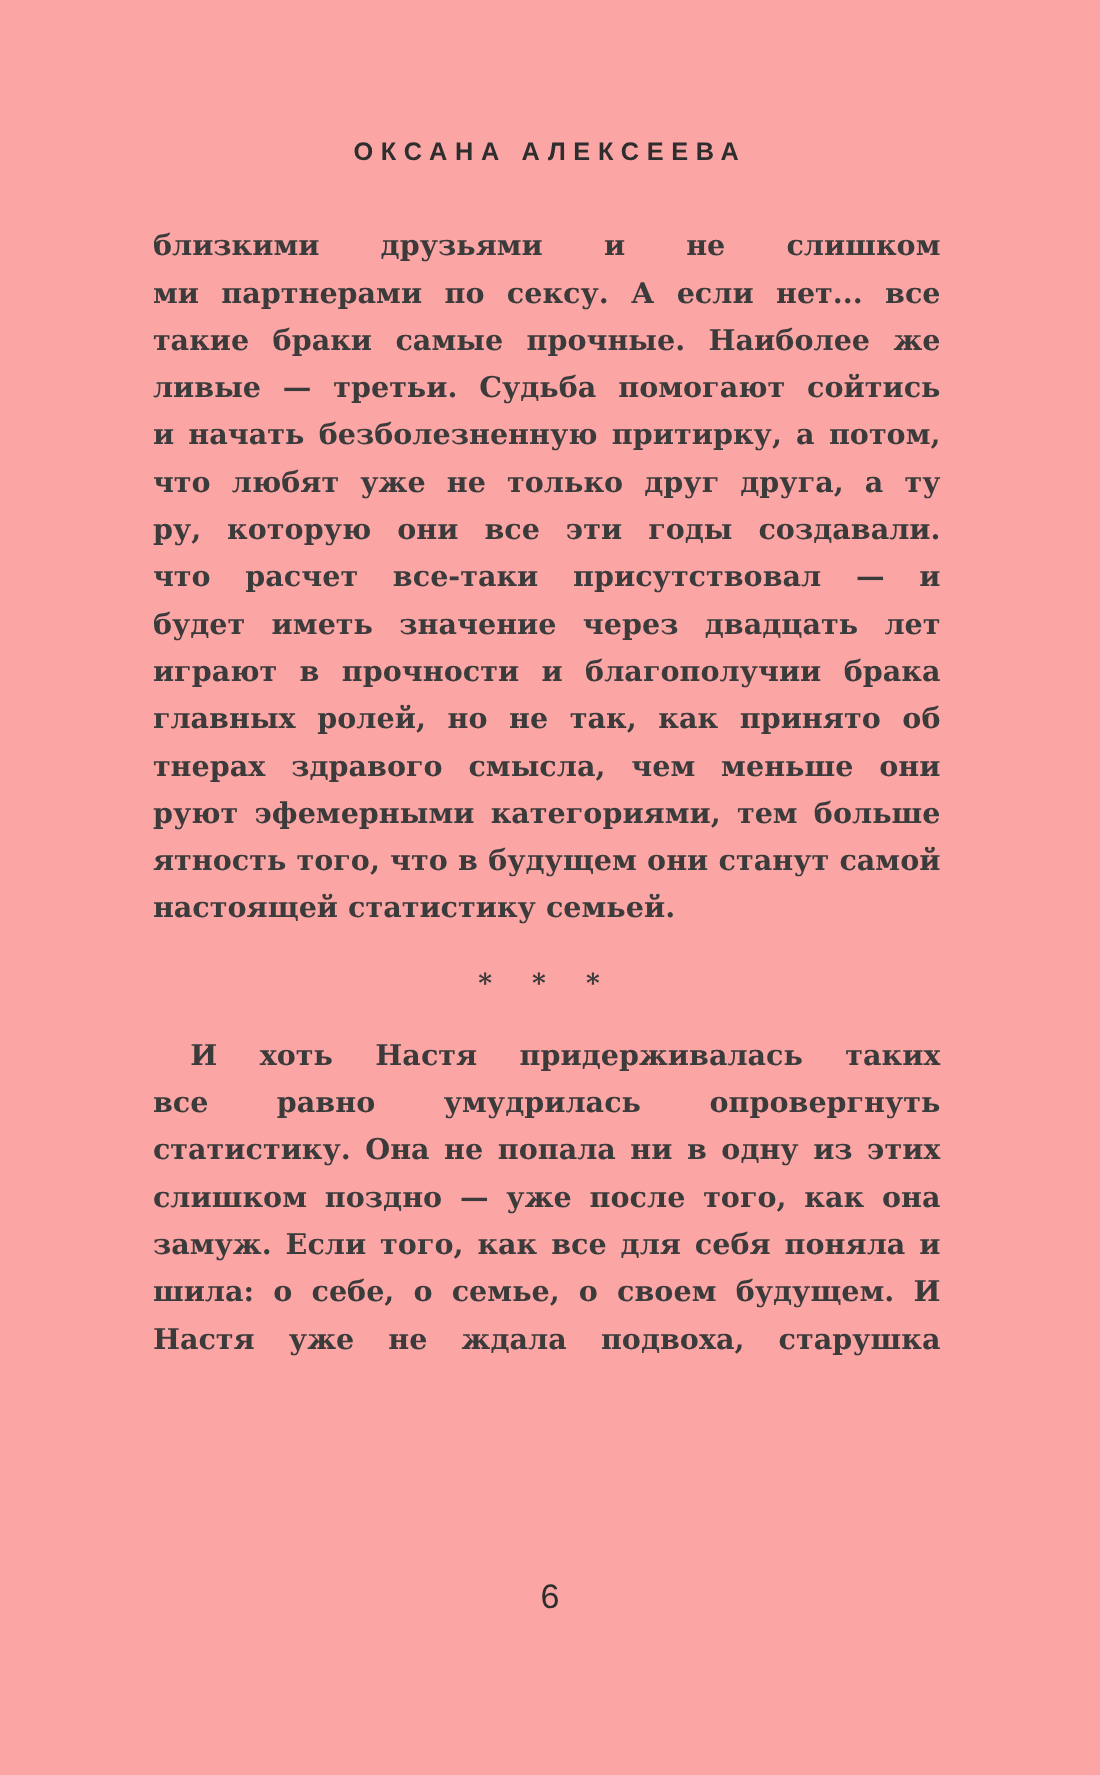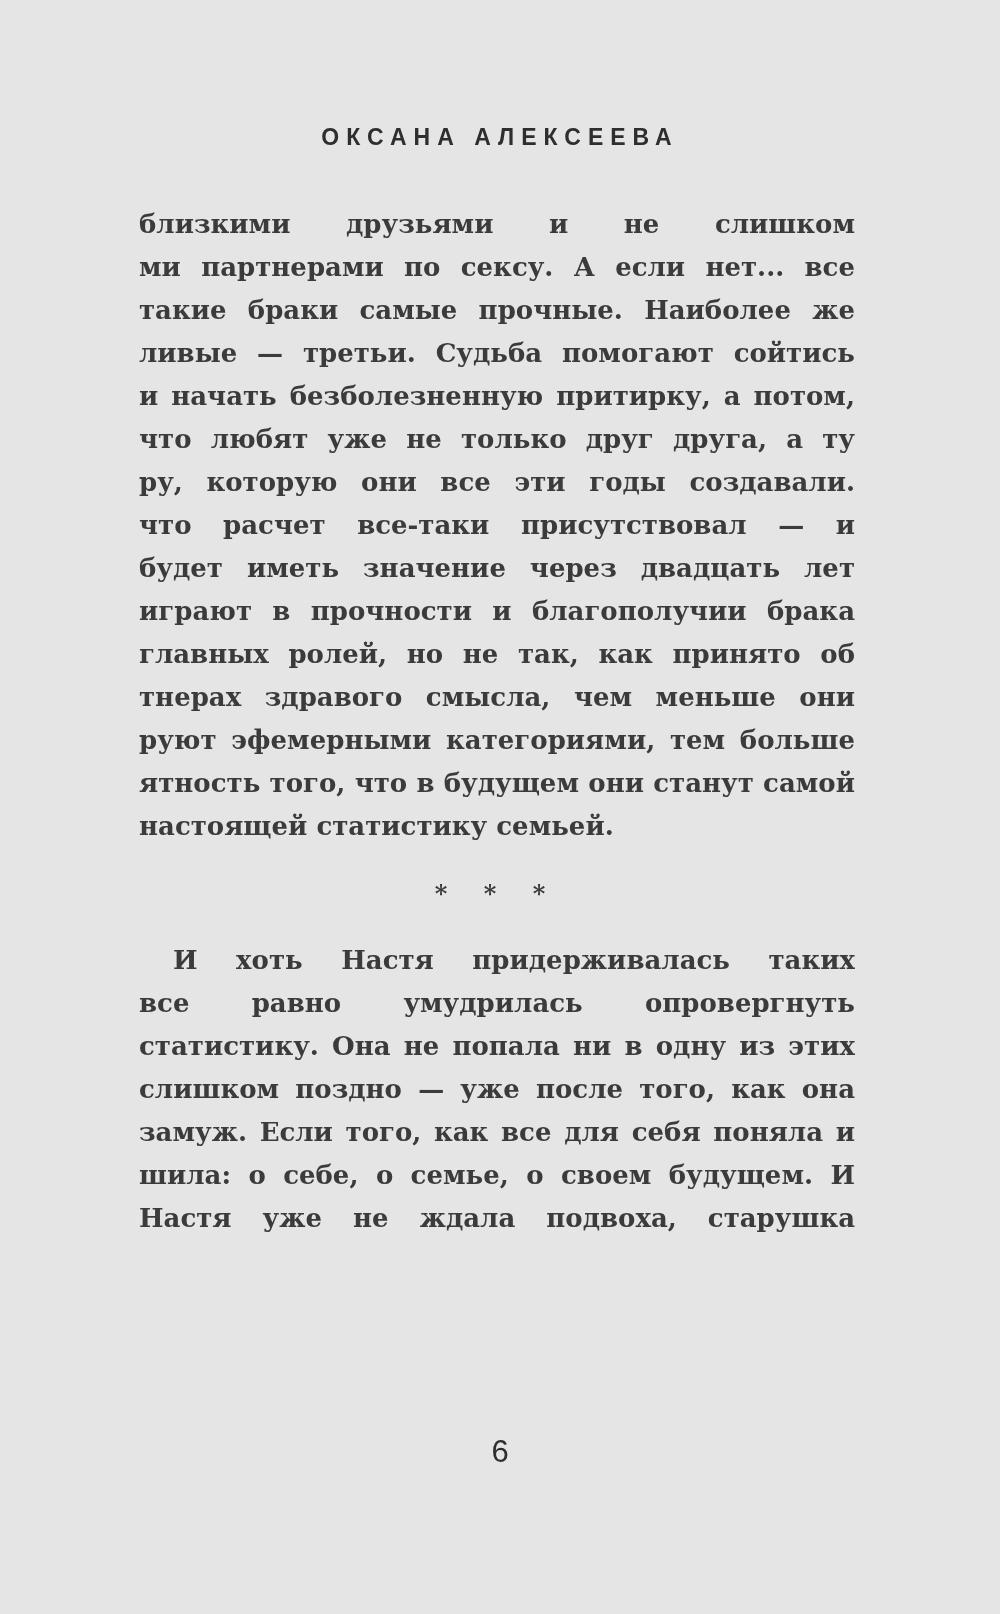--- a/index.html
+++ b/index.html
@@ -4,21 +4,21 @@
 <style>
   html, body {
     margin: 0;
     padding: 0;
     background: #ffffff;
   }
   .page {
     position: relative;
     width: 1000px;
     height: 1614px;
-    background: #e5e5e5;
+    background: #fca5a5;
     overflow: hidden;
     font-family: "DejaVu Serif", serif;
     color: #3b3b3b;
   }
   .running-head {
     position: absolute;
     top: 124px;
     left: 0;
     width: 1000px;
     text-align: center;

